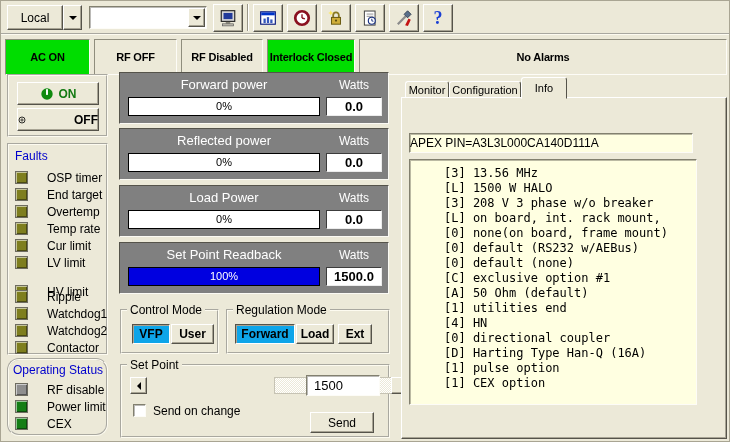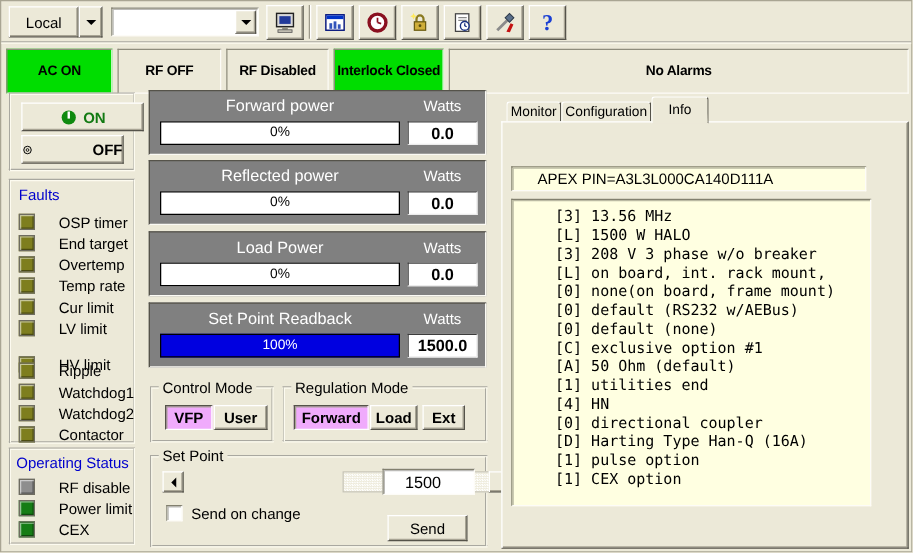--- a/index.html
+++ b/index.html
@@ -18,21 +18,21 @@
     background:#ece9d8;
     border:1px solid;
     border-color:#ffffff #55534a #55534a #ffffff;
     box-shadow: inset -1px -1px 0 #a8a494;
     display:flex; align-items:center; justify-content:center;
     gap:5px; cursor:default;
   }
   .btn3d.pressed {
     border-color:#55534a #ffffff #ffffff #55534a;
     box-shadow: inset 1px 1px 0 #a8a494;
-    background:#f0abfc;
+    background:#0ea5e9;
   }
   .sunken {
     background:#fff;
     border:1px solid;
     border-color:#82806f #fdfcf7 #fdfcf7 #82806f;
     box-shadow: inset 1px 1px 0 rgba(60,58,50,.35);
   }
   .group {
     border:2px groove #fdfbf0;
   }
@@ -114,30 +114,30 @@
          font-size:11px; }
   .tab.active { z-index:3; }
   #tab-page { position:absolute; left:400px; top:96px; width:326px; height:342px;
               background:#ece9d8;
               border:1px solid; border-color:#fff #55534a #55534a #fff;
               box-shadow: inset -1px -1px 0 #a8a494; z-index:1; }
   .info-btn { position:absolute; top:103px; height:19px; font-size:11px; }
   .focus-dotted { outline:1px dotted #000; outline-offset:-4px; }
   .yellow-field { background:#ffffe1; }
   #pin-field { position:absolute; left:408px; top:132px; width:284px; height:20px;
-               font-size:12px; line-height:18px; padding-left:20px; }
+               font-size:12px; line-height:18px; padding-left:0; }
   #info-list { position:absolute; left:408px; top:158px; width:288px; height:246px;
                font-family:"DejaVu Sans Mono", monospace; font-size:12px;
                padding:6px 0 0 34px; }
   .config-line { height:15px; line-height:15px; white-space:pre; }
 
   .checkbox { position:absolute; width:13px; height:13px; background:#fff;
               border:1px solid; border-color:#82806f #fdfcf7 #fdfcf7 #82806f;
               box-shadow: inset 1px 1px 0 rgba(60,58,50,.35); }
-  input.win-input { font:13px "Liberation Sans",sans-serif; padding:1px 17px;
+  input.win-input { font:13px "Liberation Sans",sans-serif; padding:1px 7px;
                     outline:none; }
 </style>
 </head>
 <body>
 
 <div id="app">
 
   <div id="toolbar" class="abs">
     <div class="btn3d abs" style="left:6px; top:4px; width:56px; height:25px;">
       <span>Local</span>
@@ -227,21 +227,21 @@
     </div>
     <div class="status-panel status-green" style="left:266px; width:88px;">
       <span>Interlock Closed</span>
     </div>
     <div class="status-panel" style="left:358px; width:368px;">
       <span>No Alarms</span>
     </div>
   </div>
 
   <div class="group abs" style="left:6px; top:73px; width:101px; height:63px;">
-    <div class="btn3d abs" style="left:8px; top:6px; width:98px; height:23px; font-weight:bold;">
+    <div class="btn3d abs" style="left:8px; top:6px; width:82px; height:23px; font-weight:bold;">
       <svg width="14" height="14" viewBox="0 0 16 16">
         <circle cx="8" cy="8" r="6.5" fill="#0f8a0f"></circle>
         <rect x="6.9" y="2.5" width="2.2" height="6.5" fill="#fff"></rect>
       </svg>
       <span style="color:#127a12;">ON</span>
     </div>
     <div class="btn3d abs" style="left:8px; top:32px; width:82px; height:23px; font-weight:bold;gap:48px;">
       <svg width="14" height="14" viewBox="0 0 16 16">
         <circle cx="8" cy="8" r="6" fill="none" stroke="#000" stroke-width="1.6"></circle>
         <circle cx="8" cy="8" r="2.2" fill="none" stroke="#000" stroke-width="1.4"></circle>
@@ -291,21 +291,21 @@
     <div class="led-row" style="top:179px;">
       <span class="led led-olive"></span>
       <span class="led-label">Watchdog2</span>
       </div>
     <div class="led-row" style="top:196px;">
       <span class="led led-olive"></span>
       <span class="led-label">Contactor</span>
       </div>
   </div>
 
-  <div class="group abs" style="left:6px; top:357px; width:101px; height:78px;">
+  <div class="group abs" style="left:6px; top:357px; width:101px; height:78px;border-radius:12px;">
     <div class="abs blue-label" style="left:4px; top:3px;">Operating Status</div>
     <div class="led-row" style="top:23px;">
       <span class="led led-gray"></span>
       <span class="led-label">RF disable</span>
       </div>
     <div class="led-row" style="top:40px;">
       <span class="led led-green"></span>
       <span class="led-label">Power limit</span>
       </div>
     <div class="led-row" style="top:57px;">

